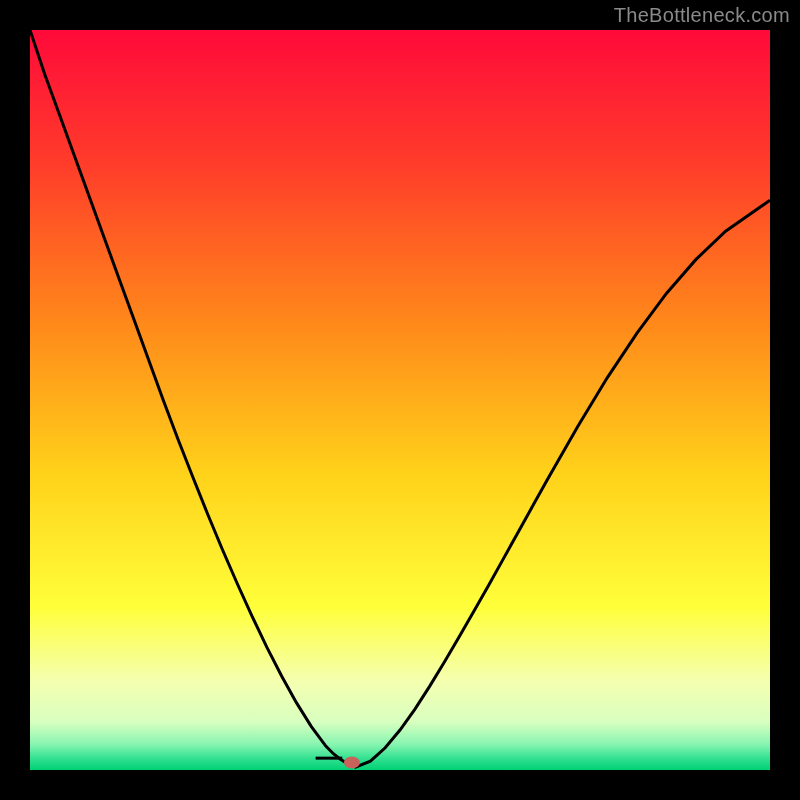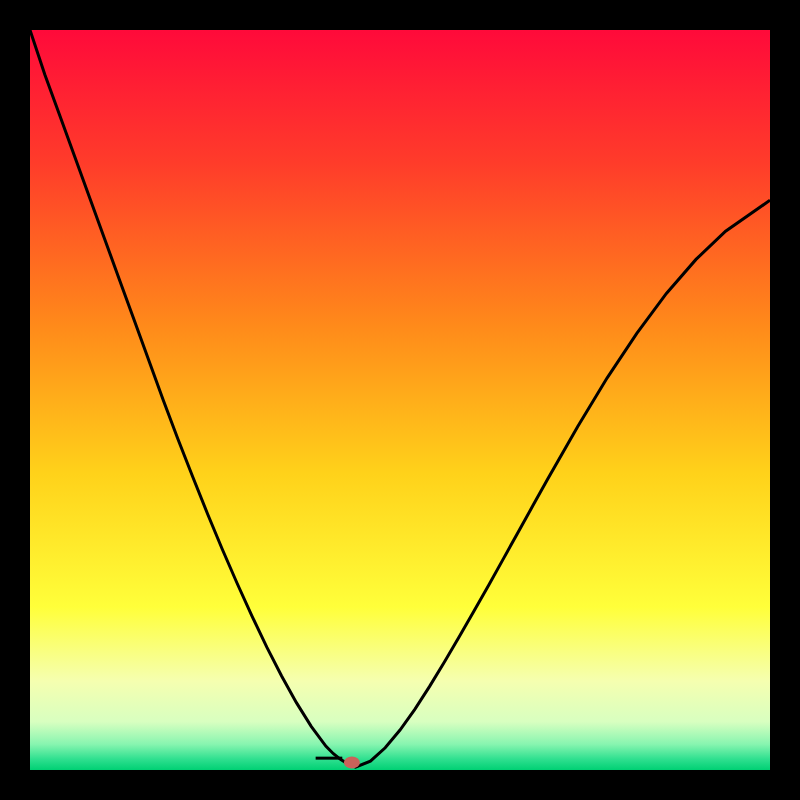--- a/index.html
+++ b/index.html
@@ -35,20 +35,21 @@
     top: 30px;
     width: 740px;
     height: 740px;
     display: block;
   }
 </style>
 </head>
 <body>
 <div class="frame">
 
+  <div class="watermark">TheBottleneck.com</div>
 
   <svg class="plot" viewBox="0 0 740 740" preserveAspectRatio="none">
     <defs>
       <linearGradient id="bgGrad" x1="0" y1="0" x2="0" y2="1">
 
       <stop offset="0%" stop-color="#ff0a3a"></stop>
           <stop offset="18%" stop-color="#ff3c2a"></stop>
           <stop offset="40%" stop-color="#ff8a1a"></stop>
           <stop offset="60%" stop-color="#ffd21a"></stop>
           <stop offset="78%" stop-color="#ffff3a"></stop>

